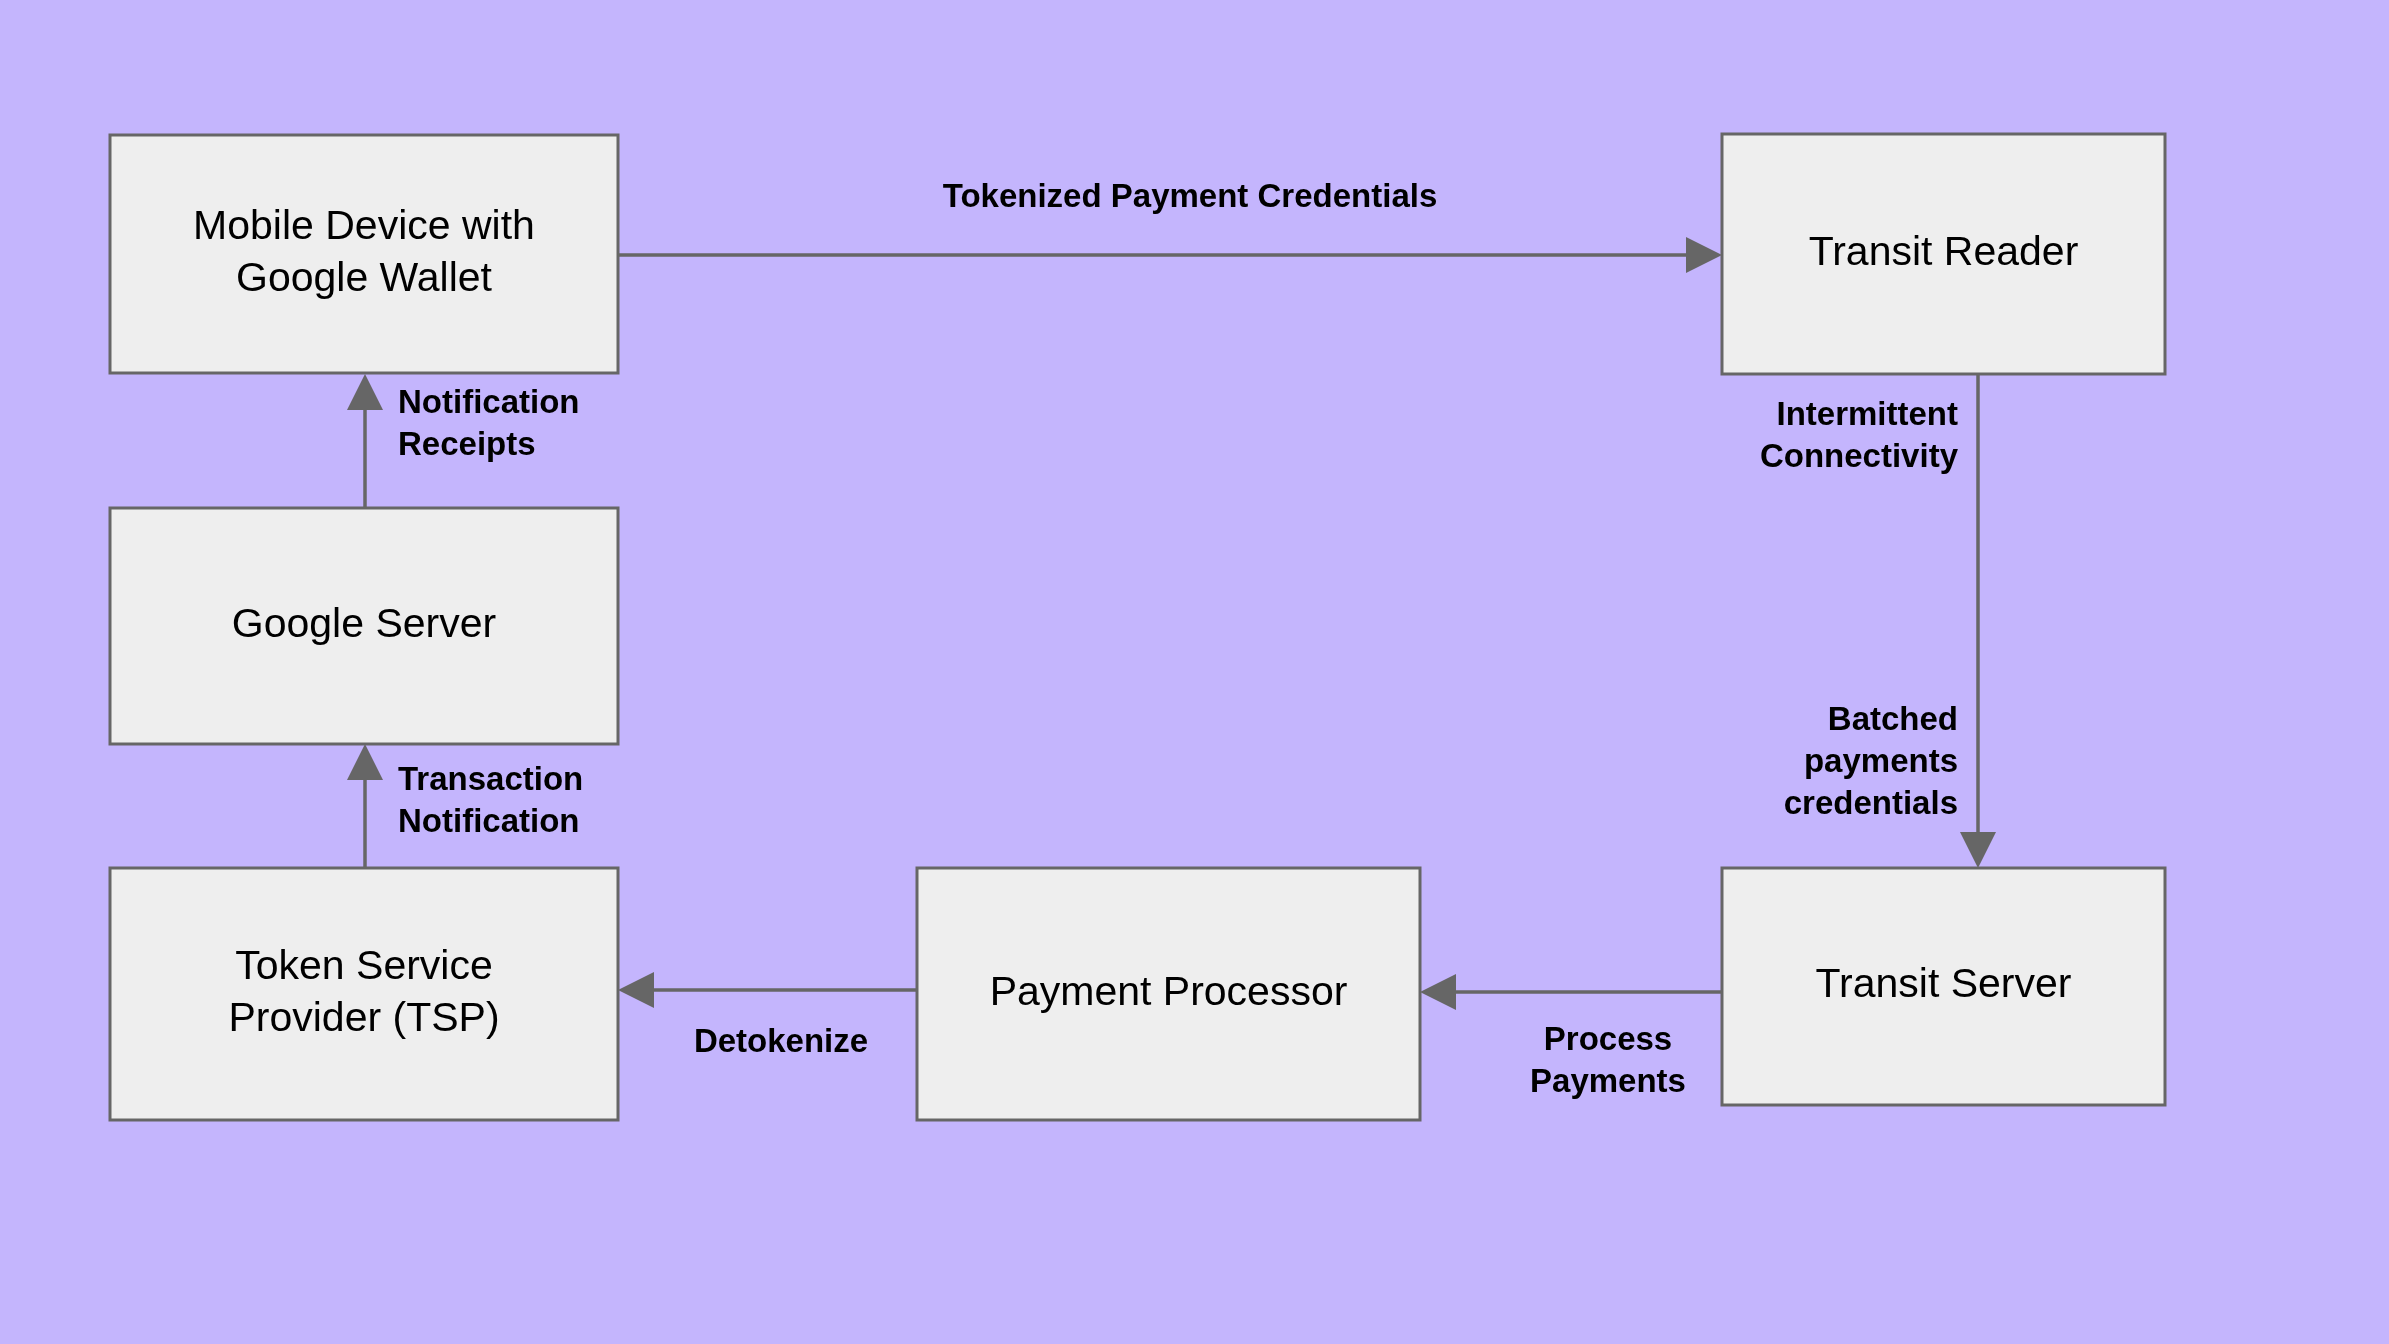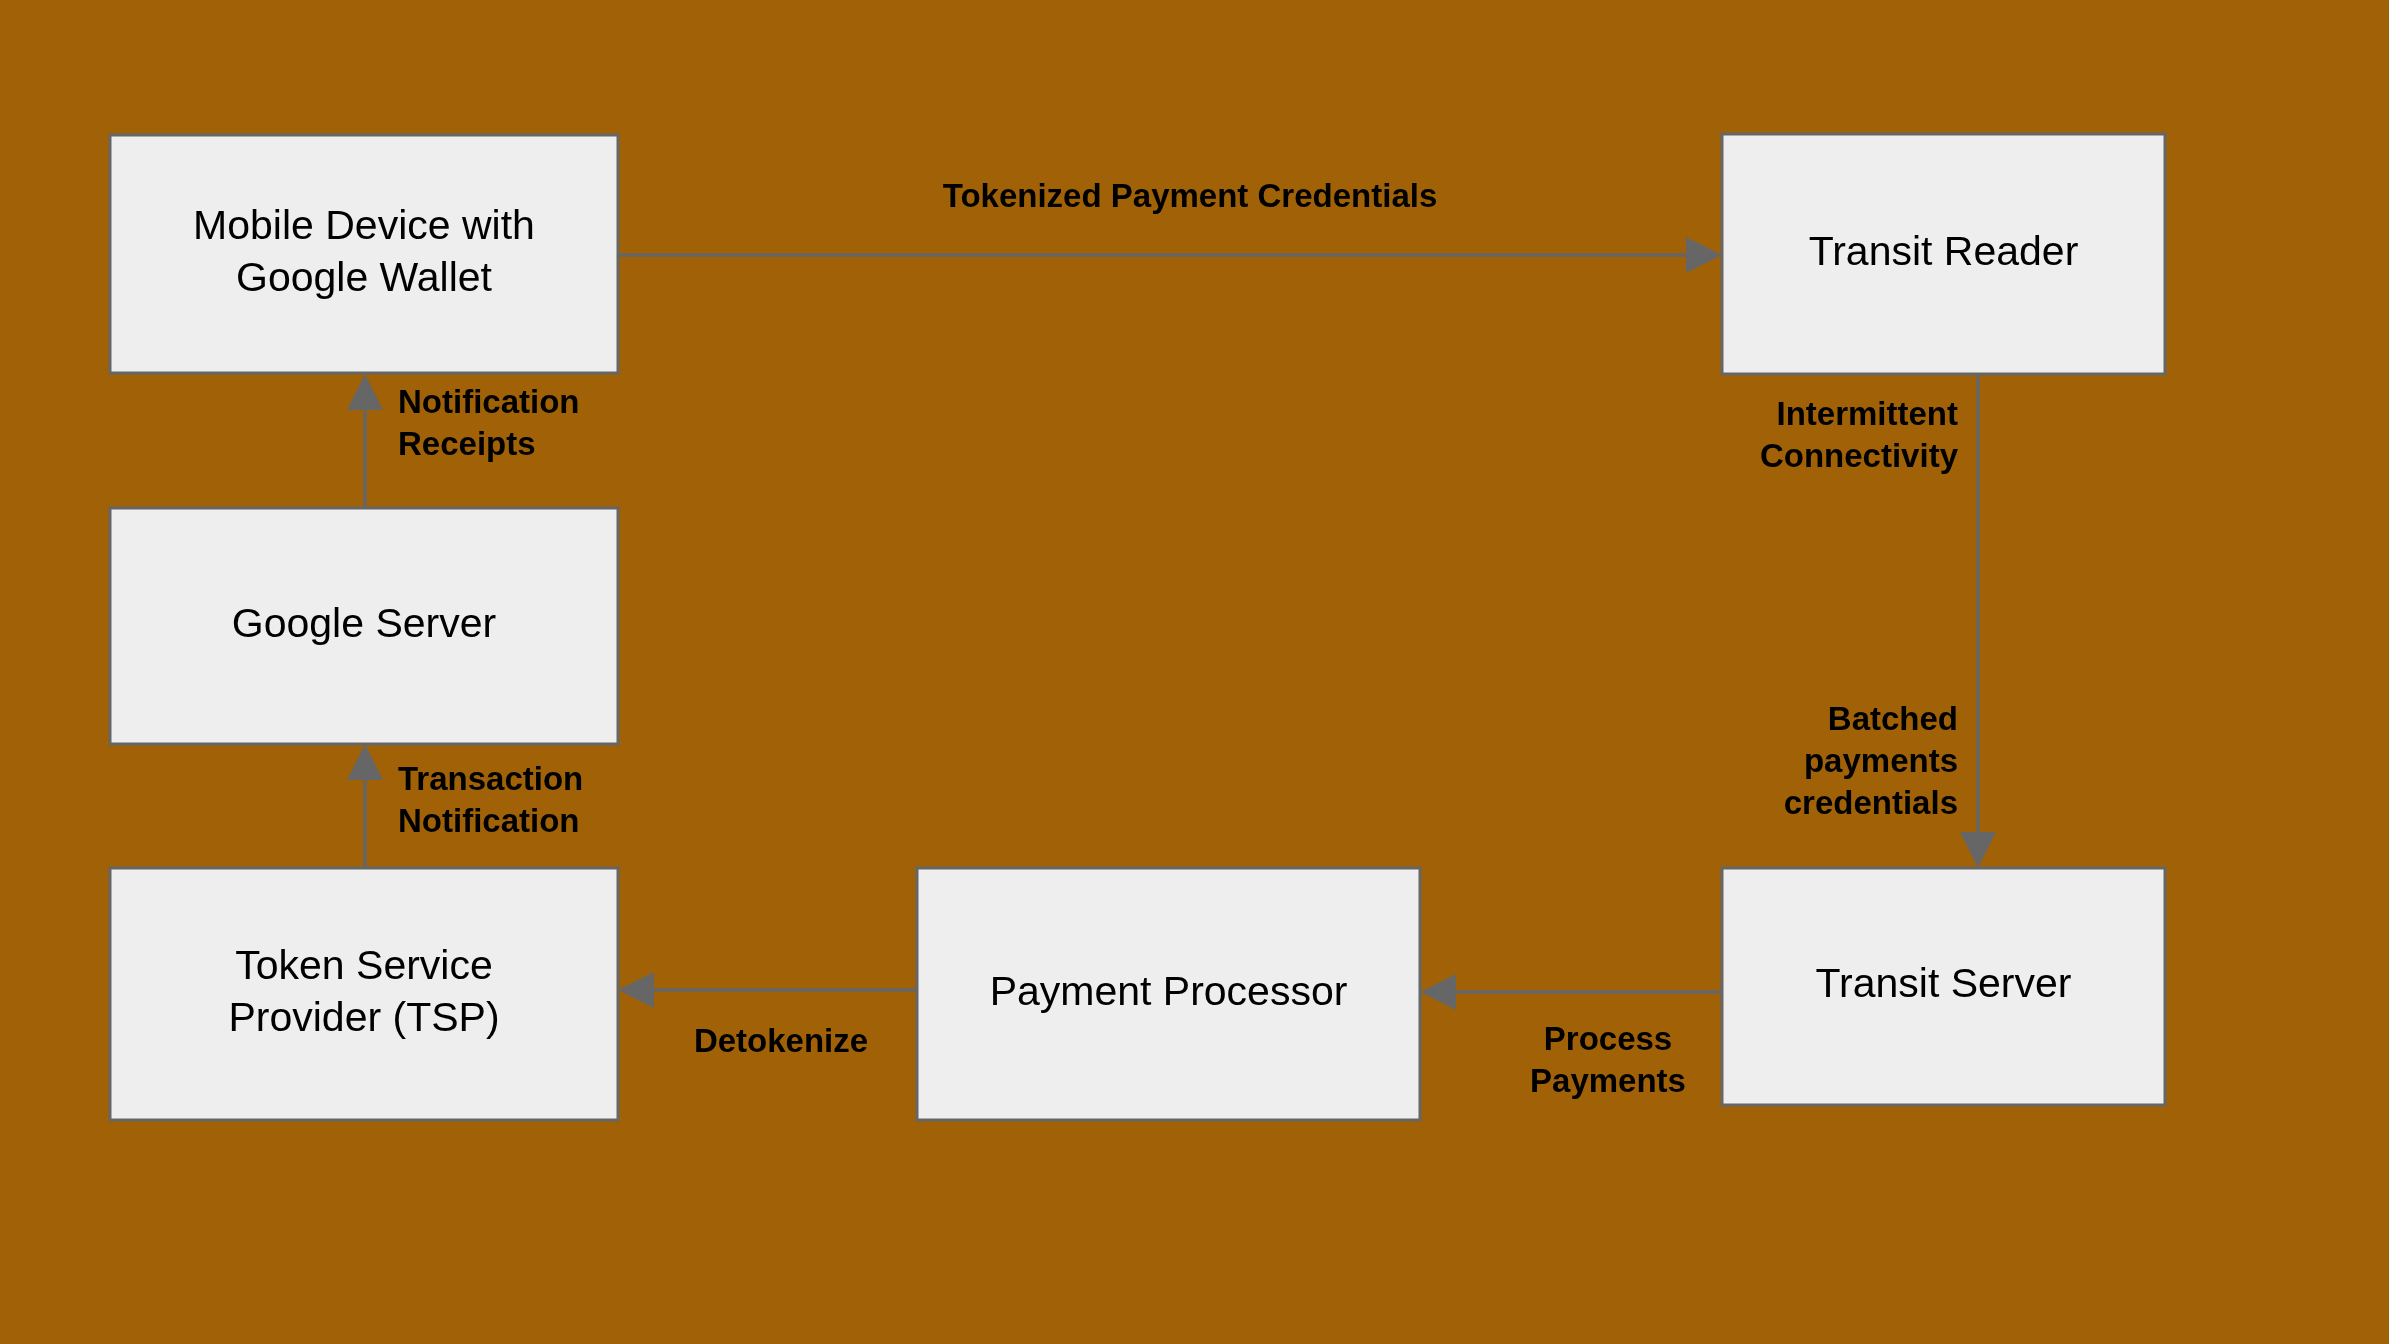--- a/index.html
+++ b/index.html
@@ -10,21 +10,21 @@
   body {
     width: 2389px;
     height: 1344px;
     overflow: hidden;
     font-family: "Liberation Sans", sans-serif;
   }
   #diagram-root {
     position: relative;
     width: 2389px;
     height: 1344px;
-    background: #a16207;
+    background: #c4b5fd;
   }
   svg.diagram-canvas {
     display: block;
     width: 2389px;
     height: 1344px;
   }
   .node-rect {
     fill: #eeeeee;
     stroke: #666666;
     stroke-width: 3;

